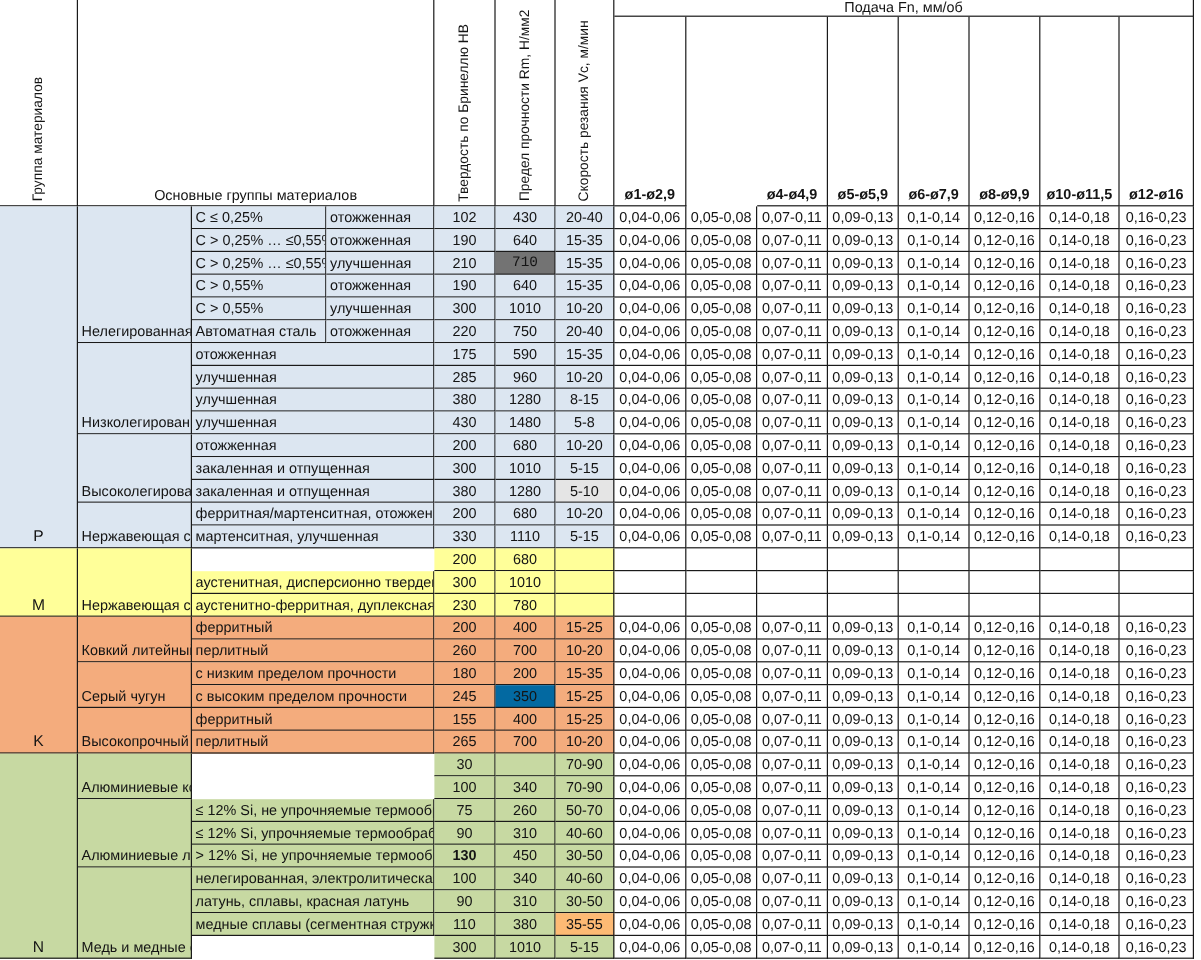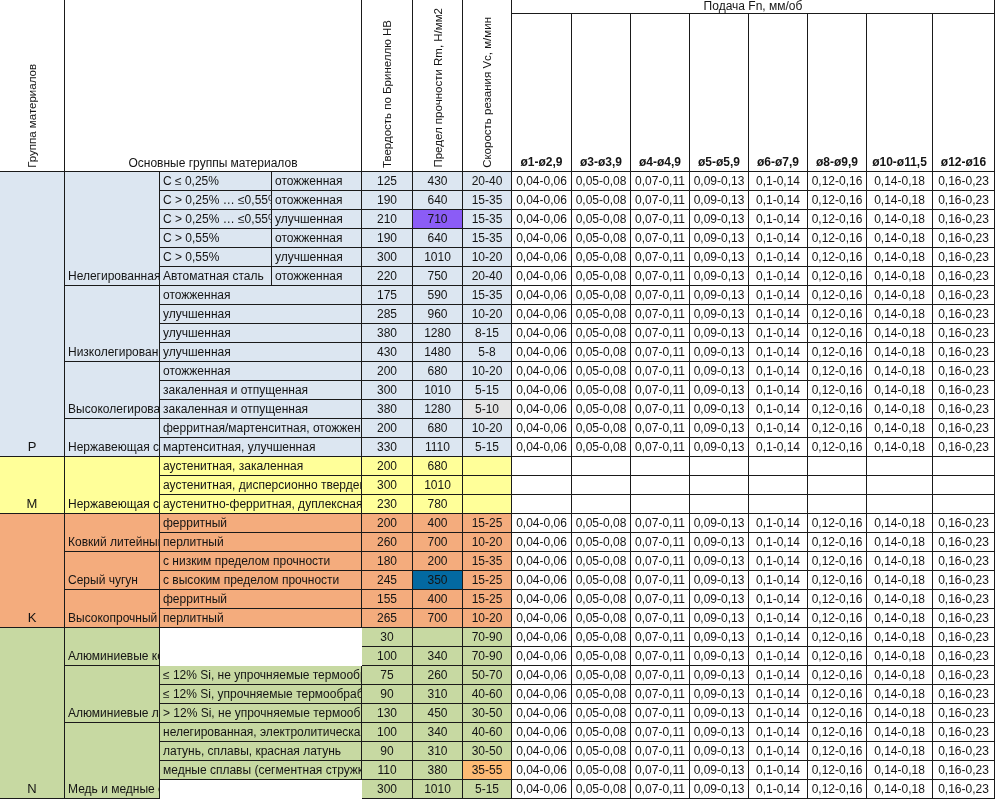--- a/index.html
+++ b/index.html
@@ -53,32 +53,31 @@
     <div class="c h-rm vhead">
       <span class="vtext">Предел прочности Rm, Н/мм2</span>
     </div>
     <div class="c h-vc vhead">
       <span class="vtext">Скорость резания Vc, м/мин</span>
     </div>
     <div class="c h-feed">
       <span>Подача Fn, мм/об</span>
     </div>
   <div class="c diahead" style="grid-area: 2 / 8;">ø1-ø2,9</div>
-      <div class="c diahead" style="grid-area: 2 / 9;">ø3-ø3,9</div>
       <div class="c diahead" style="grid-area: 2 / 10;">ø4-ø4,9</div>
       <div class="c diahead" style="grid-area: 2 / 11;">ø5-ø5,9</div>
       <div class="c diahead" style="grid-area: 2 / 12;">ø6-ø7,9</div>
       <div class="c diahead" style="grid-area: 2 / 13;">ø8-ø9,9</div>
       <div class="c diahead" style="grid-area: 2 / 14;">ø10-ø11,5</div>
       <div class="c diahead" style="grid-area: 2 / 15;">ø12-ø16</div>
       <div class="c letter" style="grid-area: 3 / 1 / span 15; background: rgb(220, 230, 241);">P</div>
       <div class="c groupname" style="grid-area: 3 / 2 / span 6; background: rgb(220, 230, 241);">Нелегированная с</div>
       <div class="c desc" style="grid-area: 3 / 3; background: rgb(220, 230, 241);">C ≤ 0,25%</div>
       <div class="c desc" style="grid-area: 3 / 4; background: rgb(220, 230, 241);">отожженная</div>
-      <div class="c num" style="grid-area: 3 / 5; background: rgb(220, 230, 241);">125</div>
+      <div class="c num" style="grid-area: 3 / 5; background: rgb(220, 230, 241);">102</div>
       <div class="c num" style="grid-area: 3 / 6; background: rgb(220, 230, 241);">430</div>
       <div class="c num" style="grid-area: 3 / 7; background: rgb(220, 230, 241);">20-40</div>
       <div class="c num" style="grid-area: 3 / 8;">0,04-0,06</div>
       <div class="c num" style="grid-area: 3 / 9;">0,05-0,08</div>
       <div class="c num" style="grid-area: 3 / 10;">0,07-0,11</div>
       <div class="c num" style="grid-area: 3 / 11;">0,09-0,13</div>
       <div class="c num" style="grid-area: 3 / 12;">0,1-0,14</div>
       <div class="c num" style="grid-area: 3 / 13;">0,12-0,16</div>
       <div class="c num" style="grid-area: 3 / 14;">0,14-0,18</div>
       <div class="c num" style="grid-area: 3 / 15;">0,16-0,23</div>
@@ -91,21 +90,21 @@
       <div class="c num" style="grid-area: 4 / 9;">0,05-0,08</div>
       <div class="c num" style="grid-area: 4 / 10;">0,07-0,11</div>
       <div class="c num" style="grid-area: 4 / 11;">0,09-0,13</div>
       <div class="c num" style="grid-area: 4 / 12;">0,1-0,14</div>
       <div class="c num" style="grid-area: 4 / 13;">0,12-0,16</div>
       <div class="c num" style="grid-area: 4 / 14;">0,14-0,18</div>
       <div class="c num" style="grid-area: 4 / 15;">0,16-0,23</div>
       <div class="c desc" style="grid-area: 5 / 3; background: rgb(220, 230, 241);">C &gt; 0,25% … ≤0,55%</div>
       <div class="c desc" style="grid-area: 5 / 4; background: rgb(220, 230, 241);">улучшенная</div>
       <div class="c num" style="grid-area: 5 / 5; background: rgb(220, 230, 241);">210</div>
-      <div class="c num" style="grid-area: 5 / 6; background: #8b5cf6;">710</div>
+      <div class="c num" style="grid-area: 5 / 6; background: #737373; font-family: Liberation Mono, monospace;">710</div>
       <div class="c num" style="grid-area: 5 / 7; background: rgb(220, 230, 241);">15-35</div>
       <div class="c num" style="grid-area: 5 / 8;">0,04-0,06</div>
       <div class="c num" style="grid-area: 5 / 9;">0,05-0,08</div>
       <div class="c num" style="grid-area: 5 / 10;">0,07-0,11</div>
       <div class="c num" style="grid-area: 5 / 11;">0,09-0,13</div>
       <div class="c num" style="grid-area: 5 / 12;">0,1-0,14</div>
       <div class="c num" style="grid-area: 5 / 13;">0,12-0,16</div>
       <div class="c num" style="grid-area: 5 / 14;">0,14-0,18</div>
       <div class="c num" style="grid-area: 5 / 15;">0,16-0,23</div>
       <div class="c desc" style="grid-area: 6 / 3; background: rgb(220, 230, 241);">C &gt; 0,55%</div>
@@ -253,21 +252,20 @@
       <div class="c num" style="grid-area: 17 / 8;">0,04-0,06</div>
       <div class="c num" style="grid-area: 17 / 9;">0,05-0,08</div>
       <div class="c num" style="grid-area: 17 / 10;">0,07-0,11</div>
       <div class="c num" style="grid-area: 17 / 11;">0,09-0,13</div>
       <div class="c num" style="grid-area: 17 / 12;">0,1-0,14</div>
       <div class="c num" style="grid-area: 17 / 13;">0,12-0,16</div>
       <div class="c num" style="grid-area: 17 / 14;">0,14-0,18</div>
       <div class="c num" style="grid-area: 17 / 15;">0,16-0,23</div>
       <div class="c letter" style="grid-area: 18 / 1 / span 3; background: rgb(255, 255, 153);">M</div>
       <div class="c groupname" style="grid-area: 18 / 2 / span 3; background: rgb(255, 255, 153);">Нержавеющая ст</div>
-      <div class="c desc" style="grid-area: 18 / 3 / auto / span 2; background: rgb(255, 255, 153);">аустенитная, закаленная</div>
       <div class="c num" style="grid-area: 18 / 5; background: rgb(255, 255, 153);">200</div>
       <div class="c num" style="grid-area: 18 / 6; background: rgb(255, 255, 153);">680</div>
       <div class="c num" style="grid-area: 18 / 7; background: rgb(255, 255, 153);"></div>
       <div class="c num" style="grid-area: 18 / 8;"></div>
       <div class="c num" style="grid-area: 18 / 9;"></div>
       <div class="c num" style="grid-area: 18 / 10;"></div>
       <div class="c num" style="grid-area: 18 / 11;"></div>
       <div class="c num" style="grid-area: 18 / 12;"></div>
       <div class="c num" style="grid-area: 18 / 13;"></div>
       <div class="c num" style="grid-area: 18 / 14;"></div>
@@ -415,21 +413,21 @@
       <div class="c num" style="grid-area: 30 / 7; background: rgb(199, 217, 162);">40-60</div>
       <div class="c num" style="grid-area: 30 / 8;">0,04-0,06</div>
       <div class="c num" style="grid-area: 30 / 9;">0,05-0,08</div>
       <div class="c num" style="grid-area: 30 / 10;">0,07-0,11</div>
       <div class="c num" style="grid-area: 30 / 11;">0,09-0,13</div>
       <div class="c num" style="grid-area: 30 / 12;">0,1-0,14</div>
       <div class="c num" style="grid-area: 30 / 13;">0,12-0,16</div>
       <div class="c num" style="grid-area: 30 / 14;">0,14-0,18</div>
       <div class="c num" style="grid-area: 30 / 15;">0,16-0,23</div>
       <div class="c desc" style="grid-area: 31 / 3 / auto / span 2; background: rgb(199, 217, 162);">&gt; 12% Si, не упрочняемые термообрабо</div>
-      <div class="c num" style="grid-area: 31 / 5; background: rgb(199, 217, 162);">130</div>
+      <div class="c num" style="grid-area: 31 / 5; background: rgb(199, 217, 162); font-weight: bold;">130</div>
       <div class="c num" style="grid-area: 31 / 6; background: rgb(199, 217, 162);">450</div>
       <div class="c num" style="grid-area: 31 / 7; background: rgb(199, 217, 162);">30-50</div>
       <div class="c num" style="grid-area: 31 / 8;">0,04-0,06</div>
       <div class="c num" style="grid-area: 31 / 9;">0,05-0,08</div>
       <div class="c num" style="grid-area: 31 / 10;">0,07-0,11</div>
       <div class="c num" style="grid-area: 31 / 11;">0,09-0,13</div>
       <div class="c num" style="grid-area: 31 / 12;">0,1-0,14</div>
       <div class="c num" style="grid-area: 31 / 13;">0,12-0,16</div>
       <div class="c num" style="grid-area: 31 / 14;">0,14-0,18</div>
       <div class="c num" style="grid-area: 31 / 15;">0,16-0,23</div>

